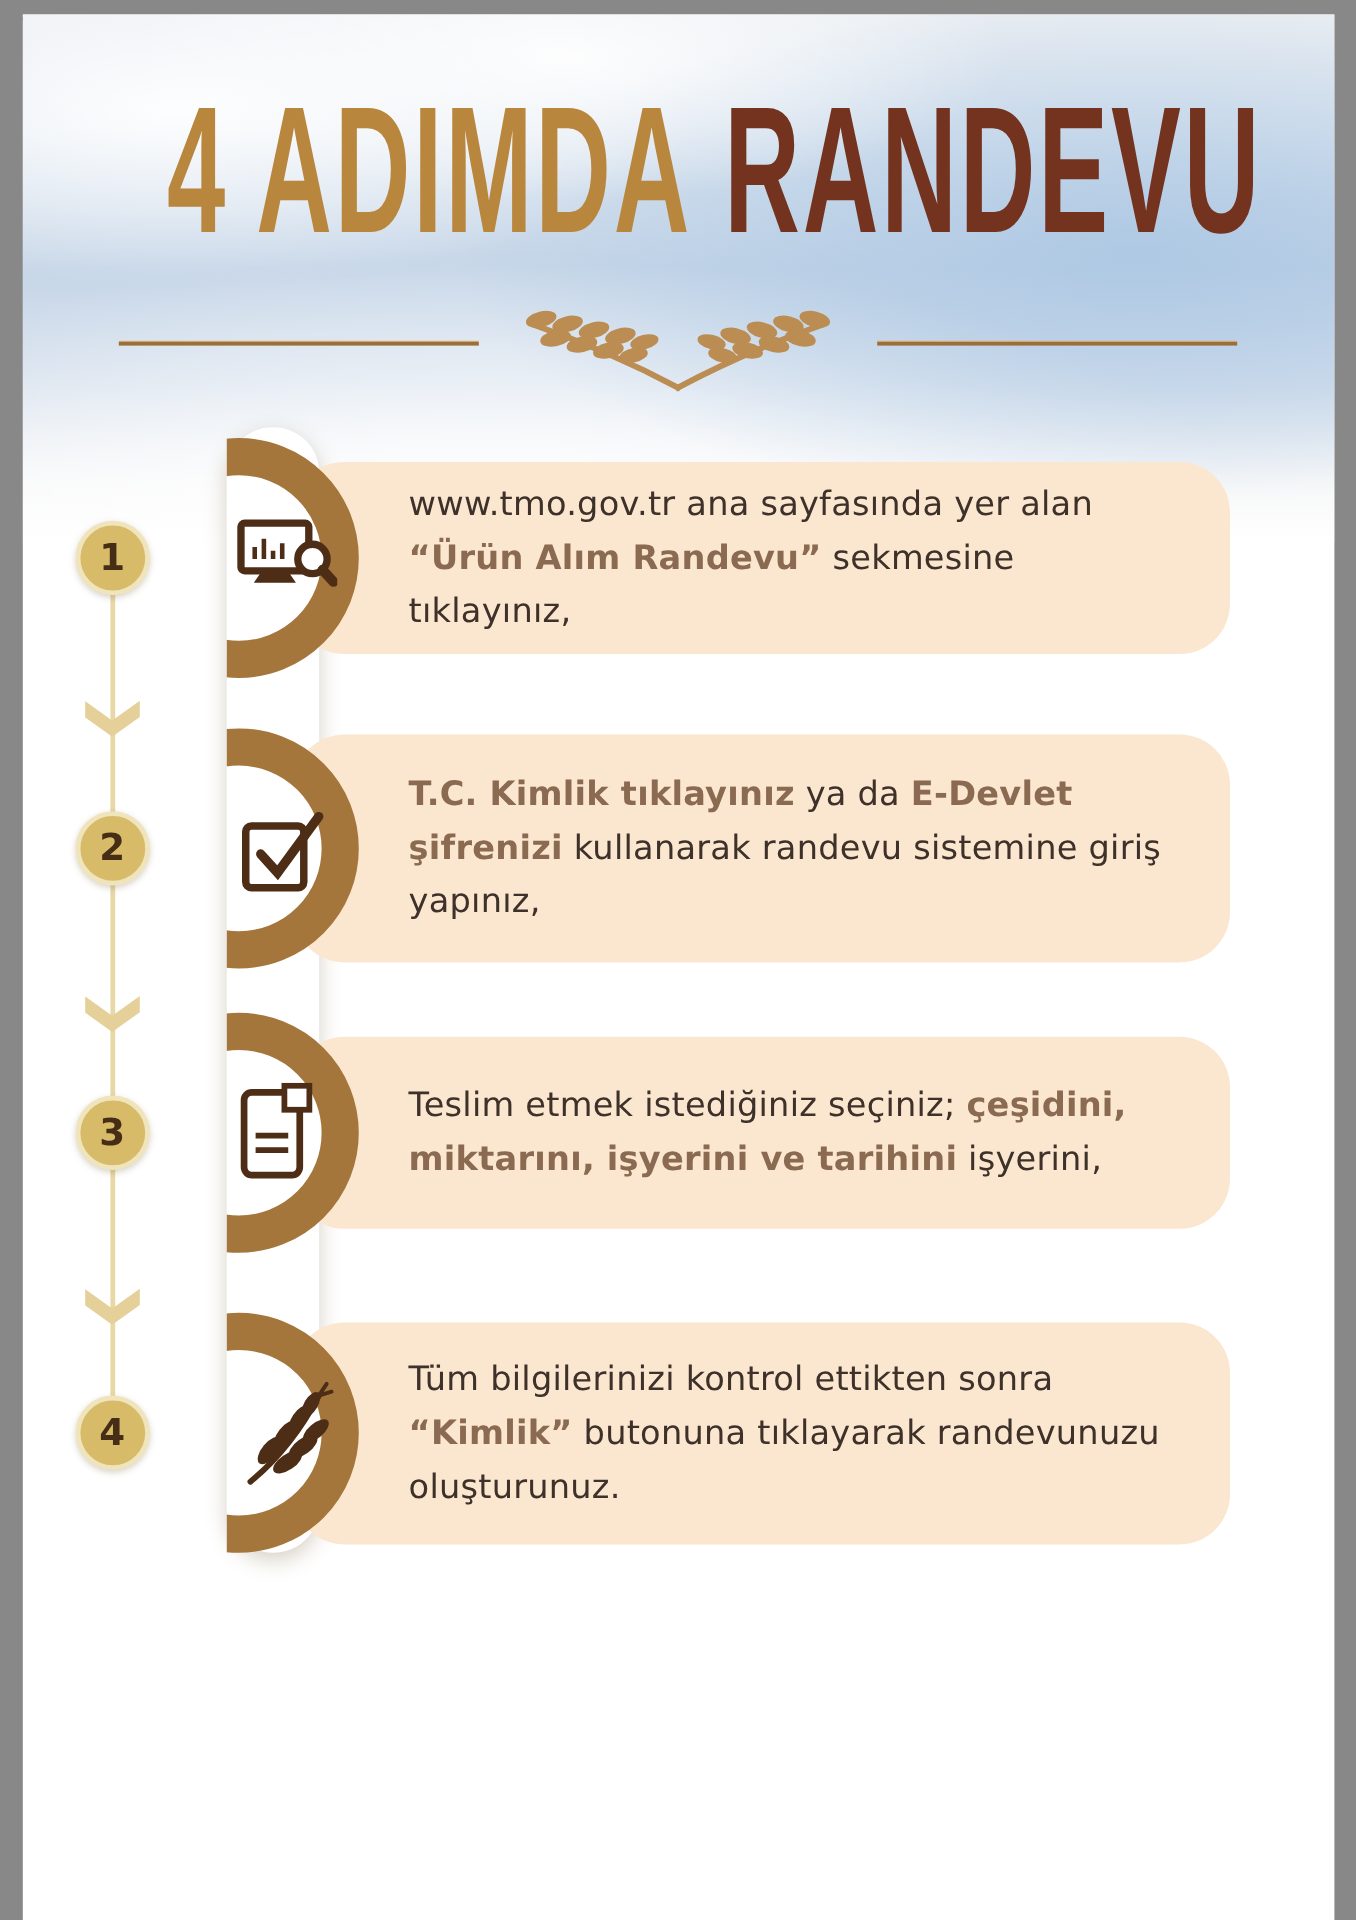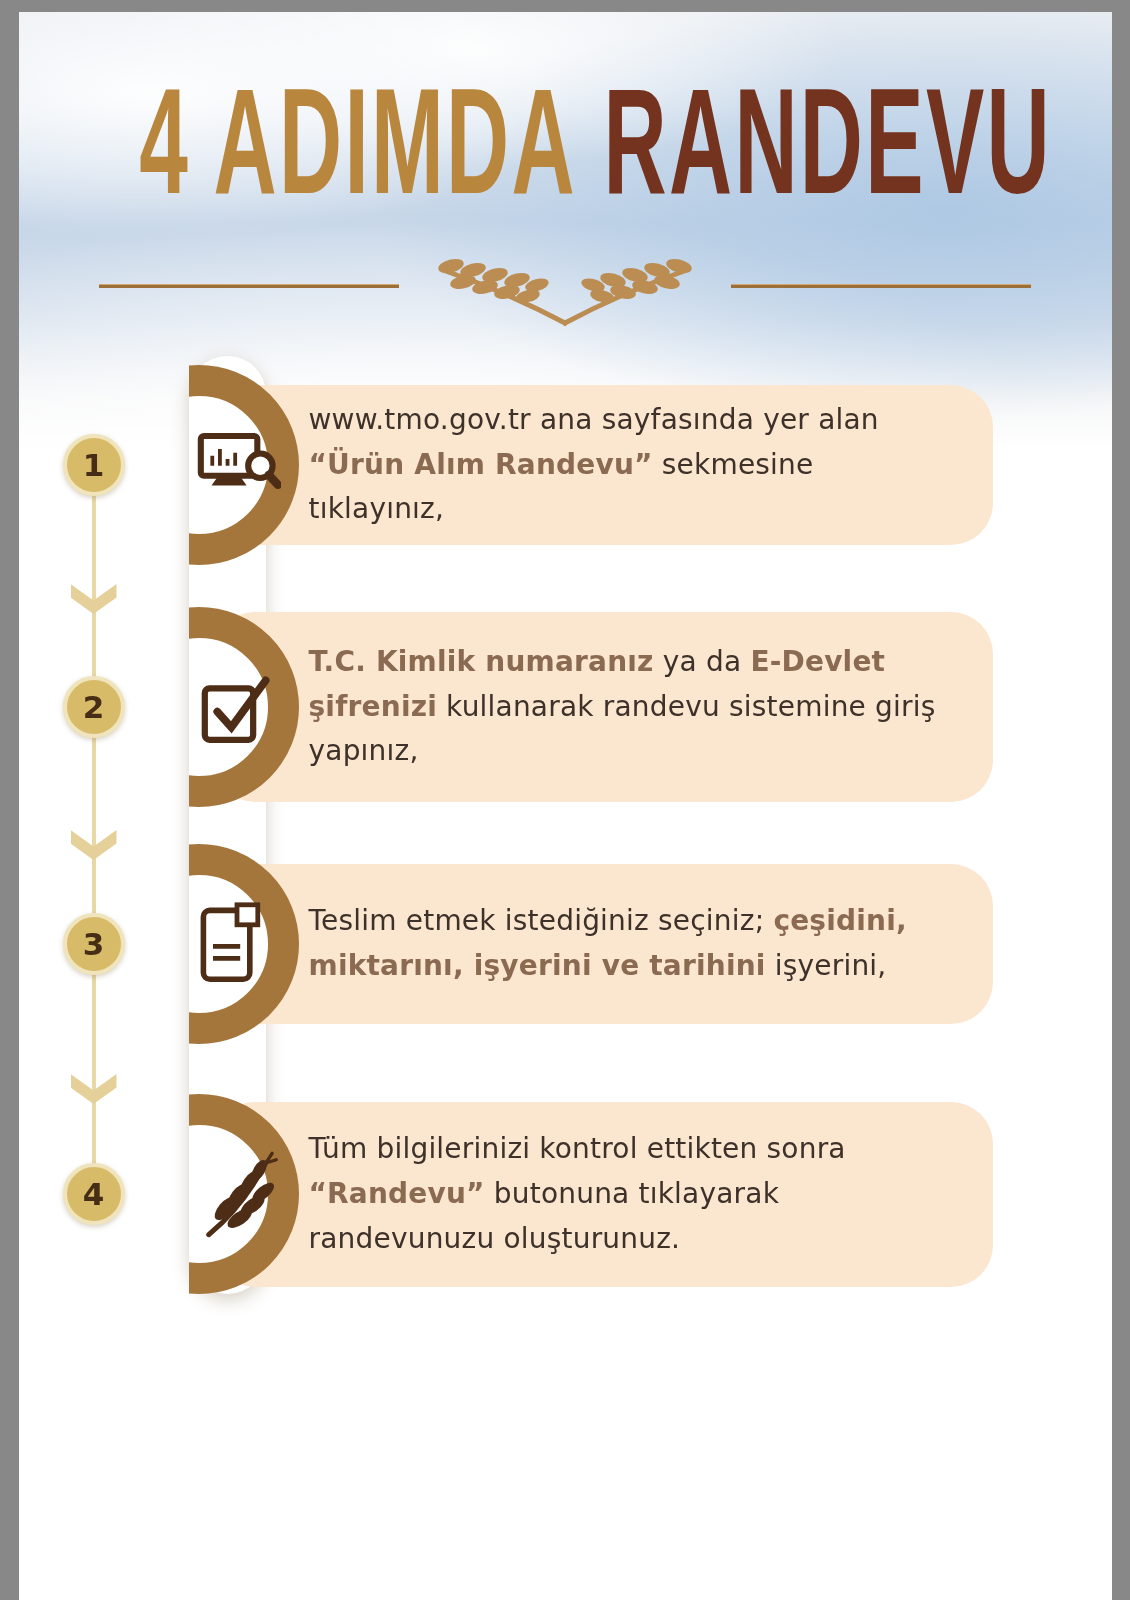--- a/index.html
+++ b/index.html
@@ -42,21 +42,21 @@
   .s1{--cy:453px;--top:373px;--h:160px;}
   .s2{--cy:695px;--top:600px;--h:190px;}
   .s3{--cy:932px;--top:852px;--h:160px;}
   .s4{--cy:1182px;--top:1090px;--h:185px;}
 
   .badge{position:absolute;left:44px;top:calc(var(--cy) - 31px);width:54px;height:54px;
          border-radius:50%;background:#d8bb69;border:4px solid #efe4bb;
          display:flex;align-items:center;justify-content:center;
          color:#462e16;font-weight:700;font-size:31px;z-index:5;
          box-shadow:0 2px 5px rgba(100,75,30,.25);}
-  .bubble{position:absolute;left:194px;top:var(--top);height:var(--h);width:780px;
+  .bubble{position:absolute;left:226px;top:var(--top);height:var(--h);width:780px;
           background:#fbe6d0;border-radius:42px;z-index:2;box-sizing:border-box;
           display:flex;align-items:center;padding:10px 48px 10px 96px;}
   .bubble p{margin:0;font-size:28px;line-height:1.6;color:#3d3129;letter-spacing:.2px;}
   .bubble .b{font-weight:700;color:#8a6a50;}
   .ringclip{position:absolute;left:170px;top:calc(var(--cy) - 105px);width:116px;height:210px;
             overflow:hidden;z-index:3;}
   .ring{position:absolute;left:-90px;top:5px;width:138px;height:138px;border-radius:50%;
         background:#ffffff;border:31px solid #a5763b;}
   .stepicon{position:absolute;left:8px;top:50%;transform:translateY(-50%);z-index:4;}
 
@@ -160,21 +160,21 @@
           <path d="M94 58 L106 71" stroke="#4e2d17" stroke-width="11" stroke-linecap="round"></path>
         </svg>
       </div>
     </div>
 
     <div class="step s2">
       <div class="badge">
         <span>2</span>
       </div>
       <div class="bubble">
-        <p><span class="b">T.C. Kimlik numaranız</span><span> ya da </span><span class="b">E-Devlet şifrenizi</span><span> kullanarak randevu sistemine giriş yapınız,</span></p>
+        <p><span class="b">T.C. Kimlik tıklayınız</span><span> ya da </span><span class="b">E-Devlet şifrenizi</span><span> kullanarak randevu sistemine giriş yapınız,</span></p>
       </div>
       <div class="ringclip">
         <div class="ring"></div>
         <svg class="stepicon" width="78" height="84" viewBox="0 0 100 104">
           <rect x="10" y="28" width="62" height="66" rx="6" fill="#ffffff" stroke="#4e2d17" stroke-width="8"></rect>
           <path d="M26 58 L44 78 L88 18" fill="none" stroke="#4e2d17" stroke-width="10" stroke-linecap="round"></path>
         </svg>
       </div>
     </div>
 
@@ -193,21 +193,21 @@
           <path d="M20 55 H54 M20 70 H54" stroke="#4e2d17" stroke-width="6" fill="none"></path>
         </svg>
       </div>
     </div>
 
     <div class="step s4">
       <div class="badge">
         <span>4</span>
       </div>
       <div class="bubble">
-        <p><span>Tüm bilgilerinizi kontrol ettikten sonra </span><span class="b">“Randevu”</span><span> butonuna tıklayarak randevunuzu oluşturunuz.</span></p>
+        <p><span>Tüm bilgilerinizi kontrol ettikten sonra </span><span class="b">“Kimlik”</span><span> butonuna tıklayarak randevunuzu oluşturunuz.</span></p>
       </div>
       <div class="ringclip">
         <div class="ring"></div>
         <svg class="stepicon" width="82" height="88" viewBox="0 0 100 108">
           <path d="M14 104 C 36 86, 62 58, 84 16" stroke="#4e2d17" stroke-width="6" fill="none" stroke-linecap="round"></path>
           <g fill="#4e2d17">
             <ellipse cx="34" cy="72" rx="17" ry="8" transform="rotate(-50 34 72)"></ellipse>
             <ellipse cx="50" cy="56" rx="17" ry="8" transform="rotate(-52 50 56)"></ellipse>
             <ellipse cx="64" cy="40" rx="16" ry="7.5" transform="rotate(-56 64 40)"></ellipse>
             <ellipse cx="76" cy="25" rx="14" ry="7" transform="rotate(-60 76 25)"></ellipse>

